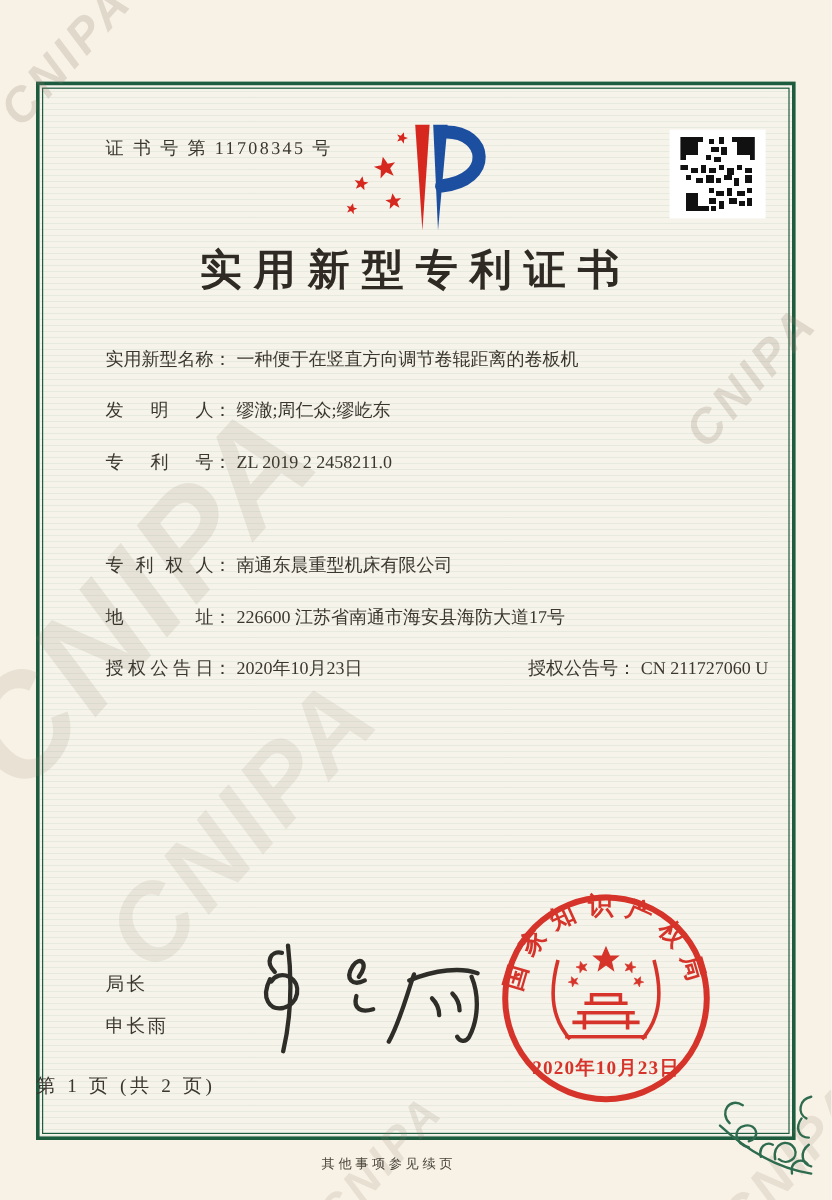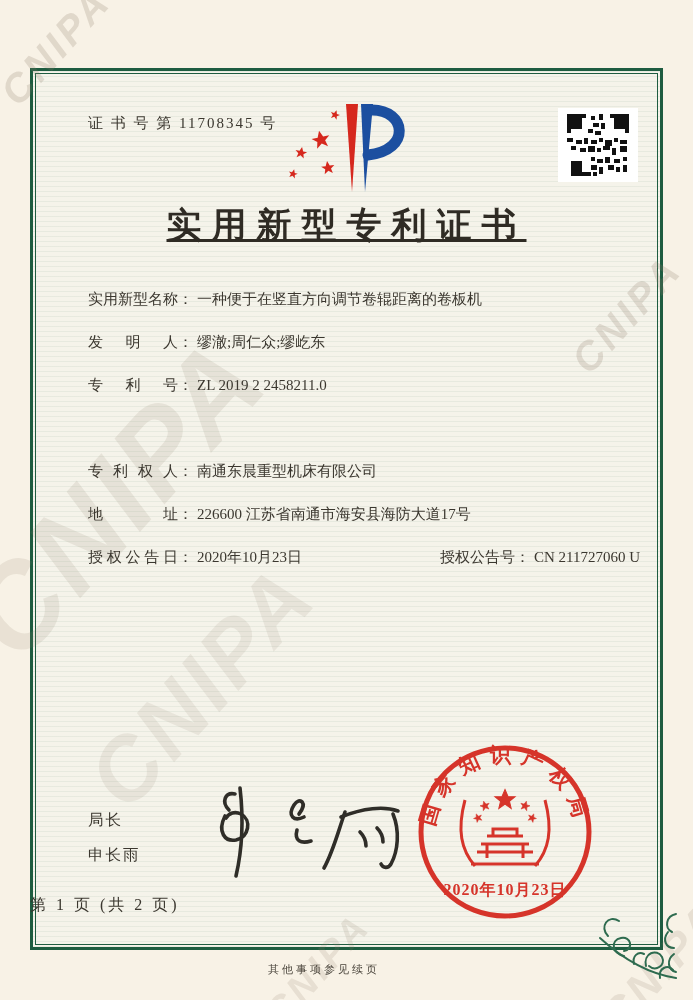--- a/index.html
+++ b/index.html
@@ -32,21 +32,21 @@
     font-size:15px; letter-spacing:2px; color:#3b372f;
   }
   .logo{position:absolute; left:278px; top:98px; width:140px; height:108px;}
   .qr{
     position:absolute; left:558px; top:108px; width:80px; height:74px;
     background:#ffffff; display:flex; align-items:center; justify-content:center;
   }
   .doc-title{
     position:absolute; left:0; top:202px; width:100%;
     text-align:center; font-size:35px; font-weight:bold;
-    letter-spacing:10px; color:#2f2b24;text-decoration:underline;
+    letter-spacing:10px; color:#2f2b24;
   }
   .row{position:absolute; left:88px; font-size:15px; white-space:nowrap; color:#3b372f;}
   .row .lbl{
     display:inline-block; width:6em; text-align:justify; text-align-last:justify;
     vertical-align:top;
   }
   .row .lbl-n{display:inline-block; vertical-align:top;}
   .row .val{margin-left:4px;margin-top:35px;}
   .grant-no-group{position:absolute; left:352px; top:0;}
   .paras{

